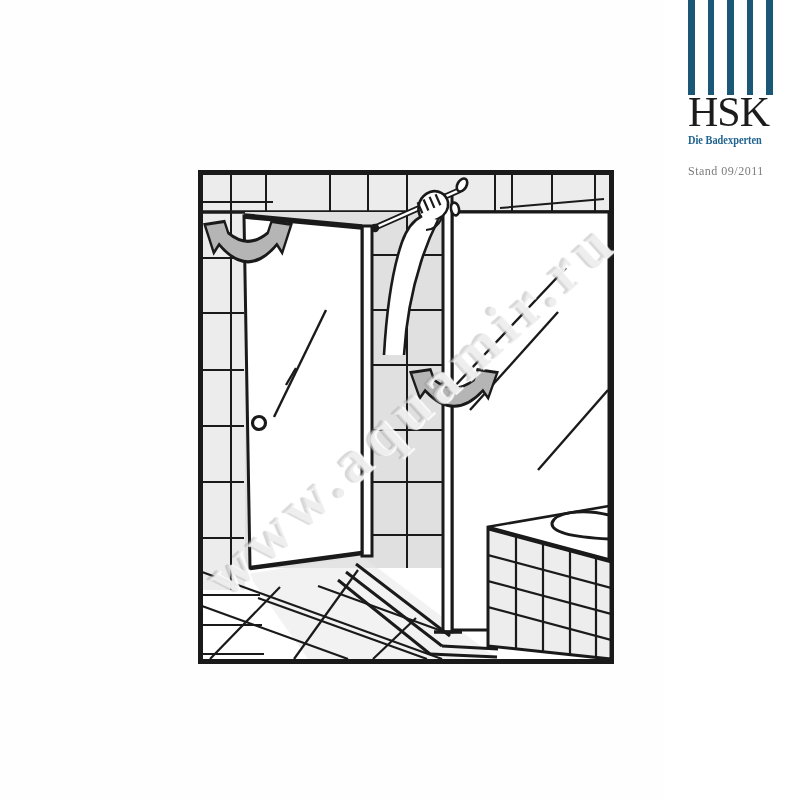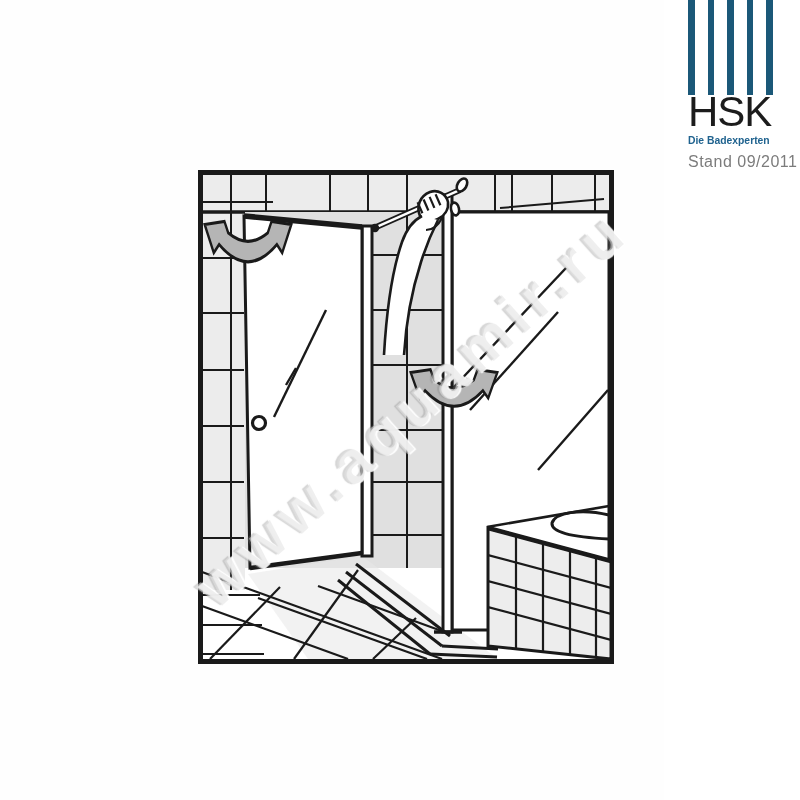--- a/index.html
+++ b/index.html
@@ -8,31 +8,31 @@
     --edition-color:#7c7c7c;
     --line-color:#1a1a1a;
     --arrow-fill:#b5b5b5;
     --tile-fill:#ececec;
     --niche-fill:#e0e0e0;
     --tub-fill:#ededed;
   }
   *{margin:0;padding:0;box-sizing:border-box;}
   html,body{width:800px;height:800px;background:#ffffff;overflow:hidden;
     font-family:"Liberation Sans", sans-serif;}
-  .page{position:relative;width:664px;height:800px;background:#fefefe;}
+  .page{position:relative;width:664px;height:800px;background:#fefefe;font-family:Liberation Serif, serif;}
 
   
   .logo{position:absolute;left:688px;top:0;width:110px;}
   .logo-bars{display:flex;gap:13px;height:95px;}
   .logo-bars .bar{width:6.5px;height:95px;background:var(--bar-color);}
   .logo-brand{margin-top:-4px;font-size:42px;font-weight:500;letter-spacing:-1px;
     color:#1c1c1c;line-height:1.0;}
   .logo-tagline{margin-top:1px;font-size:11.5px;font-weight:bold;
     color:var(--tagline-color);transform:scaleX(.9);transform-origin:left;white-space:nowrap;}
-  .logo-edition{margin-top:7px;font-size:16px;color:var(--edition-color);
+  .logo-edition{margin-top:18px;font-size:12px;color:var(--edition-color);
     letter-spacing:.5px;white-space:nowrap;}
 
   
   .figure{position:absolute;left:198px;top:170px;width:416px;height:494px;}
   .figure svg{display:block;}
 
   
   .watermark{position:absolute;left:140px;top:372px;width:540px;height:72px;
     display:flex;align-items:center;justify-content:center;
     transform:rotate(-42deg);pointer-events:none;

